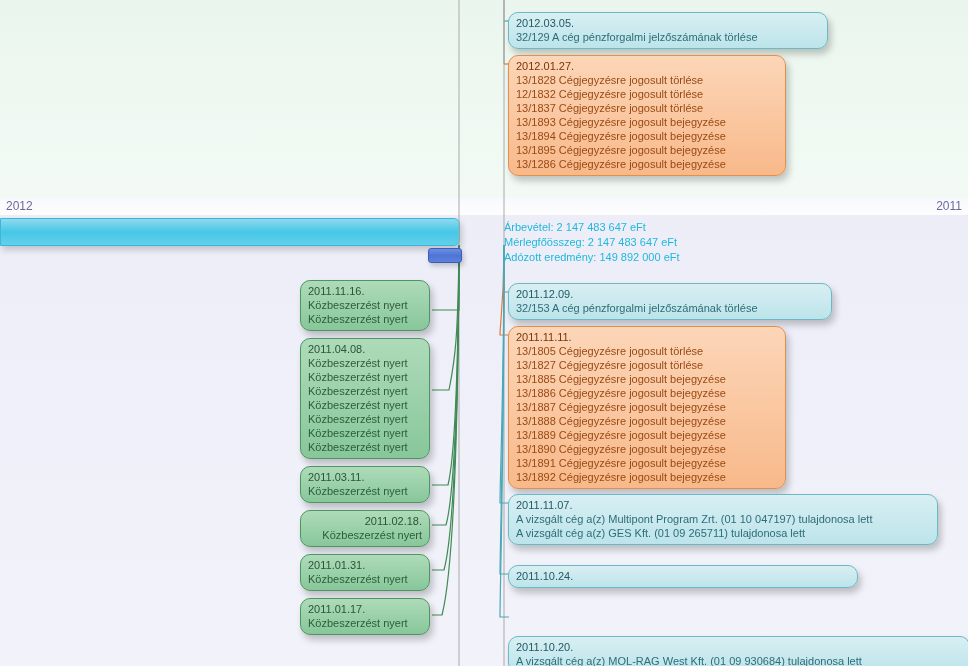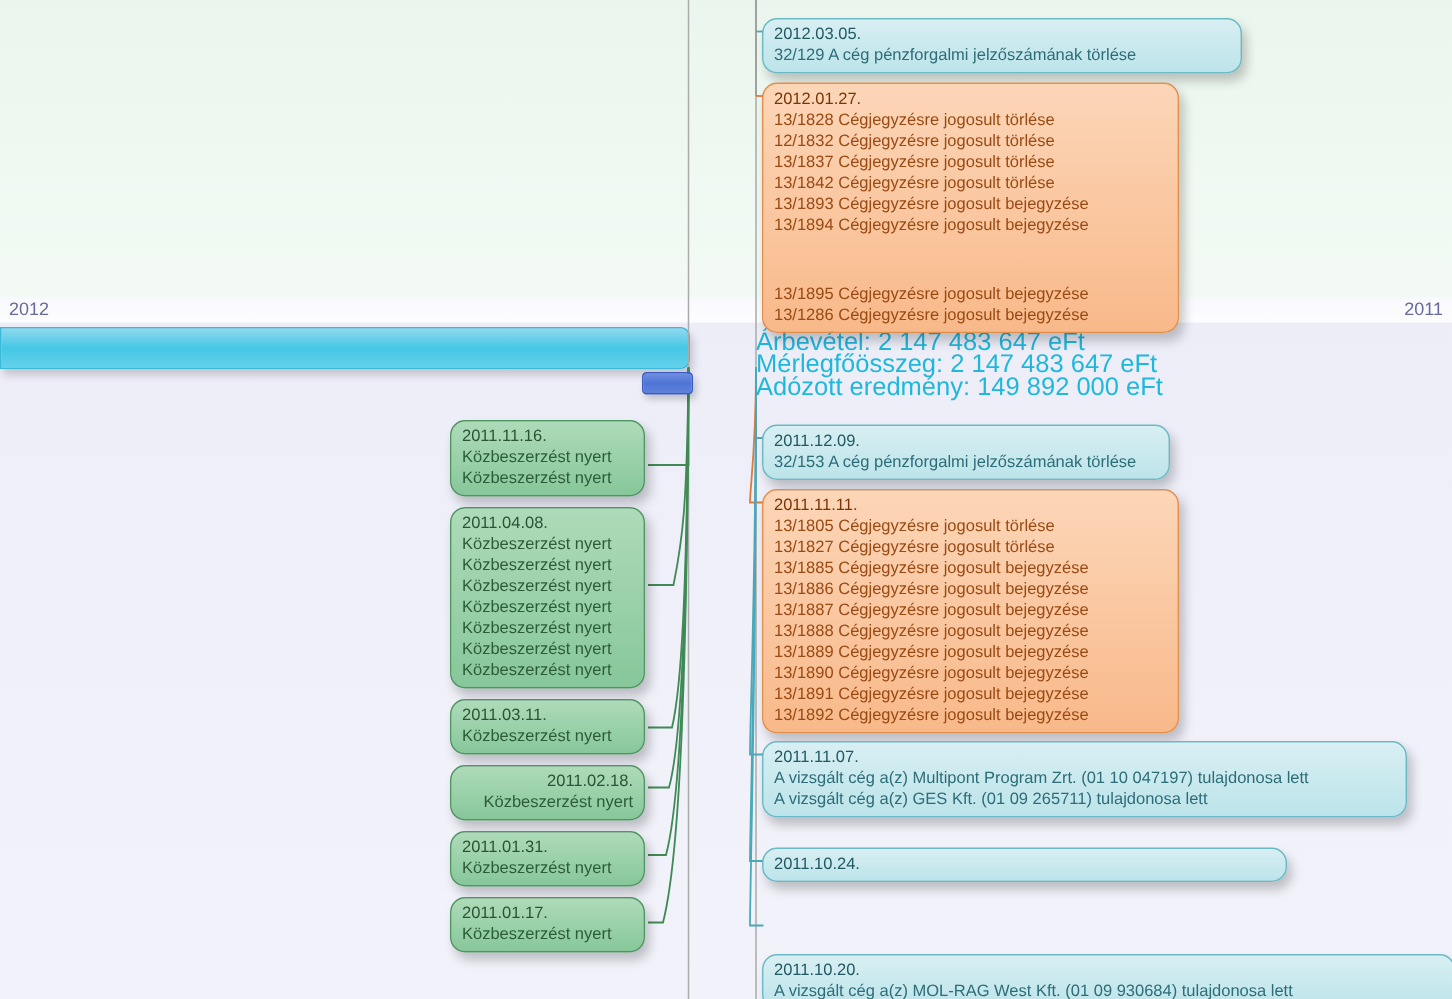--- a/index.html
+++ b/index.html
@@ -50,21 +50,21 @@
     left: 428px; top: 248px; width: 34px; height: 15px;
     background: linear-gradient(to bottom, #6e8ee0, #4e74d6, #5e82da);
     border: 1px solid #3a5cbd;
     border-radius: 3px;
     box-shadow: 2px 3px 5px rgba(0,0,0,0.2);
     z-index: 3;
   }
 
   .fin-block {
     position: absolute; left: 504px; top: 220px; z-index: 2;
-    color: #1fb8dd; font-size: 17px; line-height: 15px;
+    color: #1fb8dd; font-size: 11px; line-height: 15px;
   }
 
   .box {
     position: absolute;
     border-radius: 10px;
     padding: 3px 7px 4px 7px;
     line-height: 14px;
     font-size: 11px;
     box-shadow: 3px 5px 7px rgba(0,0,0,0.22);
     z-index: 3;
@@ -144,24 +144,23 @@
 <div id="boxes-root">
     <div class="box cyan" style="left: 508px; top: 12px; width: 320px;">
       <span class="date">2012.03.05.</span>
       <span style="display: block;">32/129  A cég pénzforgalmi jelzőszámának törlése</span>
     </div>
     <div class="box orange" style="left: 508px; top: 55px; width: 278px;">
       <span class="date">2012.01.27.</span>
       <span style="display: block;">13/1828  Cégjegyzésre jogosult törlése</span>
       <span style="display: block;">12/1832  Cégjegyzésre jogosult törlése</span>
       <span style="display: block;">13/1837  Cégjegyzésre jogosult törlése</span>
-      <span style="display: block;">13/1842  Cégjegyzésre jogosult törlése</span>
       <span style="display: block;">13/1893  Cégjegyzésre jogosult bejegyzése</span>
       <span style="display: block;">13/1894  Cégjegyzésre jogosult bejegyzése</span>
-      <span style="display: block; margin-top: 32px;">13/1895  Cégjegyzésre jogosult bejegyzése</span>
+      <span style="display: block;">13/1895  Cégjegyzésre jogosult bejegyzése</span>
       <span style="display: block;">13/1286  Cégjegyzésre jogosult bejegyzése</span>
     </div>
     <div class="box green" style="left: 300px; top: 280px; width: 130px;">
       <span class="date">2011.11.16.</span>
       <span style="display: block;">Közbeszerzést nyert</span>
       <span style="display: block;">Közbeszerzést nyert</span>
     </div>
     <div class="box green" style="left: 300px; top: 338px; width: 130px;">
       <span class="date">2011.04.08.</span>
       <span style="display: block;">Közbeszerzést nyert</span>
@@ -181,21 +180,21 @@
       <span style="display: block;">Közbeszerzést nyert</span>
     </div>
     <div class="box green" style="left: 300px; top: 554px; width: 130px;">
       <span class="date">2011.01.31.</span>
       <span style="display: block;">Közbeszerzést nyert</span>
     </div>
     <div class="box green" style="left: 300px; top: 598px; width: 130px;">
       <span class="date">2011.01.17.</span>
       <span style="display: block;">Közbeszerzést nyert</span>
     </div>
-    <div class="box cyan" style="left: 508px; top: 283px; width: 272px;">
+    <div class="box cyan" style="left: 508px; top: 283px; width: 324px;">
       <span class="date">2011.12.09.</span>
       <span style="display: block;">32/153  A cég pénzforgalmi jelzőszámának törlése</span>
     </div>
     <div class="box orange" style="left: 508px; top: 326px; width: 278px;">
       <span class="date">2011.11.11.</span>
       <span style="display: block;">13/1805  Cégjegyzésre jogosult törlése</span>
       <span style="display: block;">13/1827  Cégjegyzésre jogosult törlése</span>
       <span style="display: block;">13/1885  Cégjegyzésre jogosult bejegyzése</span>
       <span style="display: block;">13/1886  Cégjegyzésre jogosult bejegyzése</span>
       <span style="display: block;">13/1887  Cégjegyzésre jogosult bejegyzése</span>

